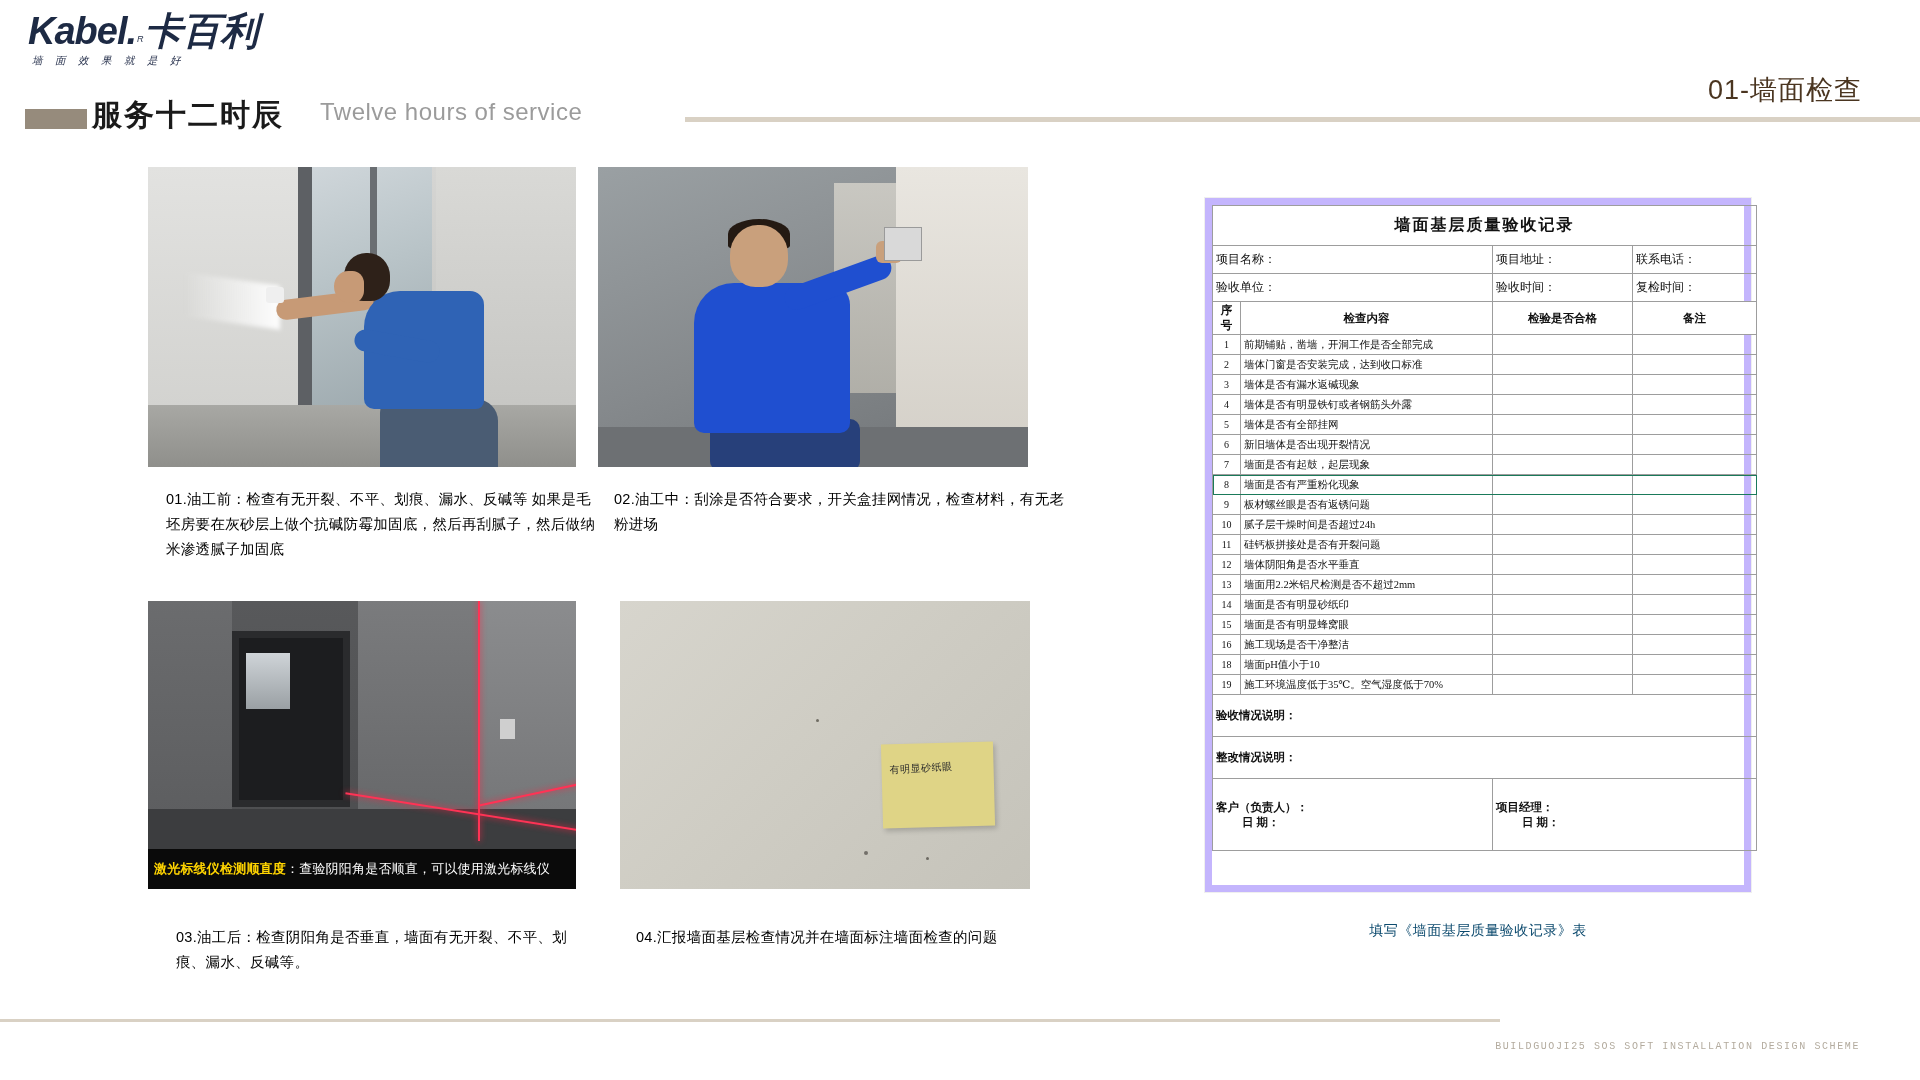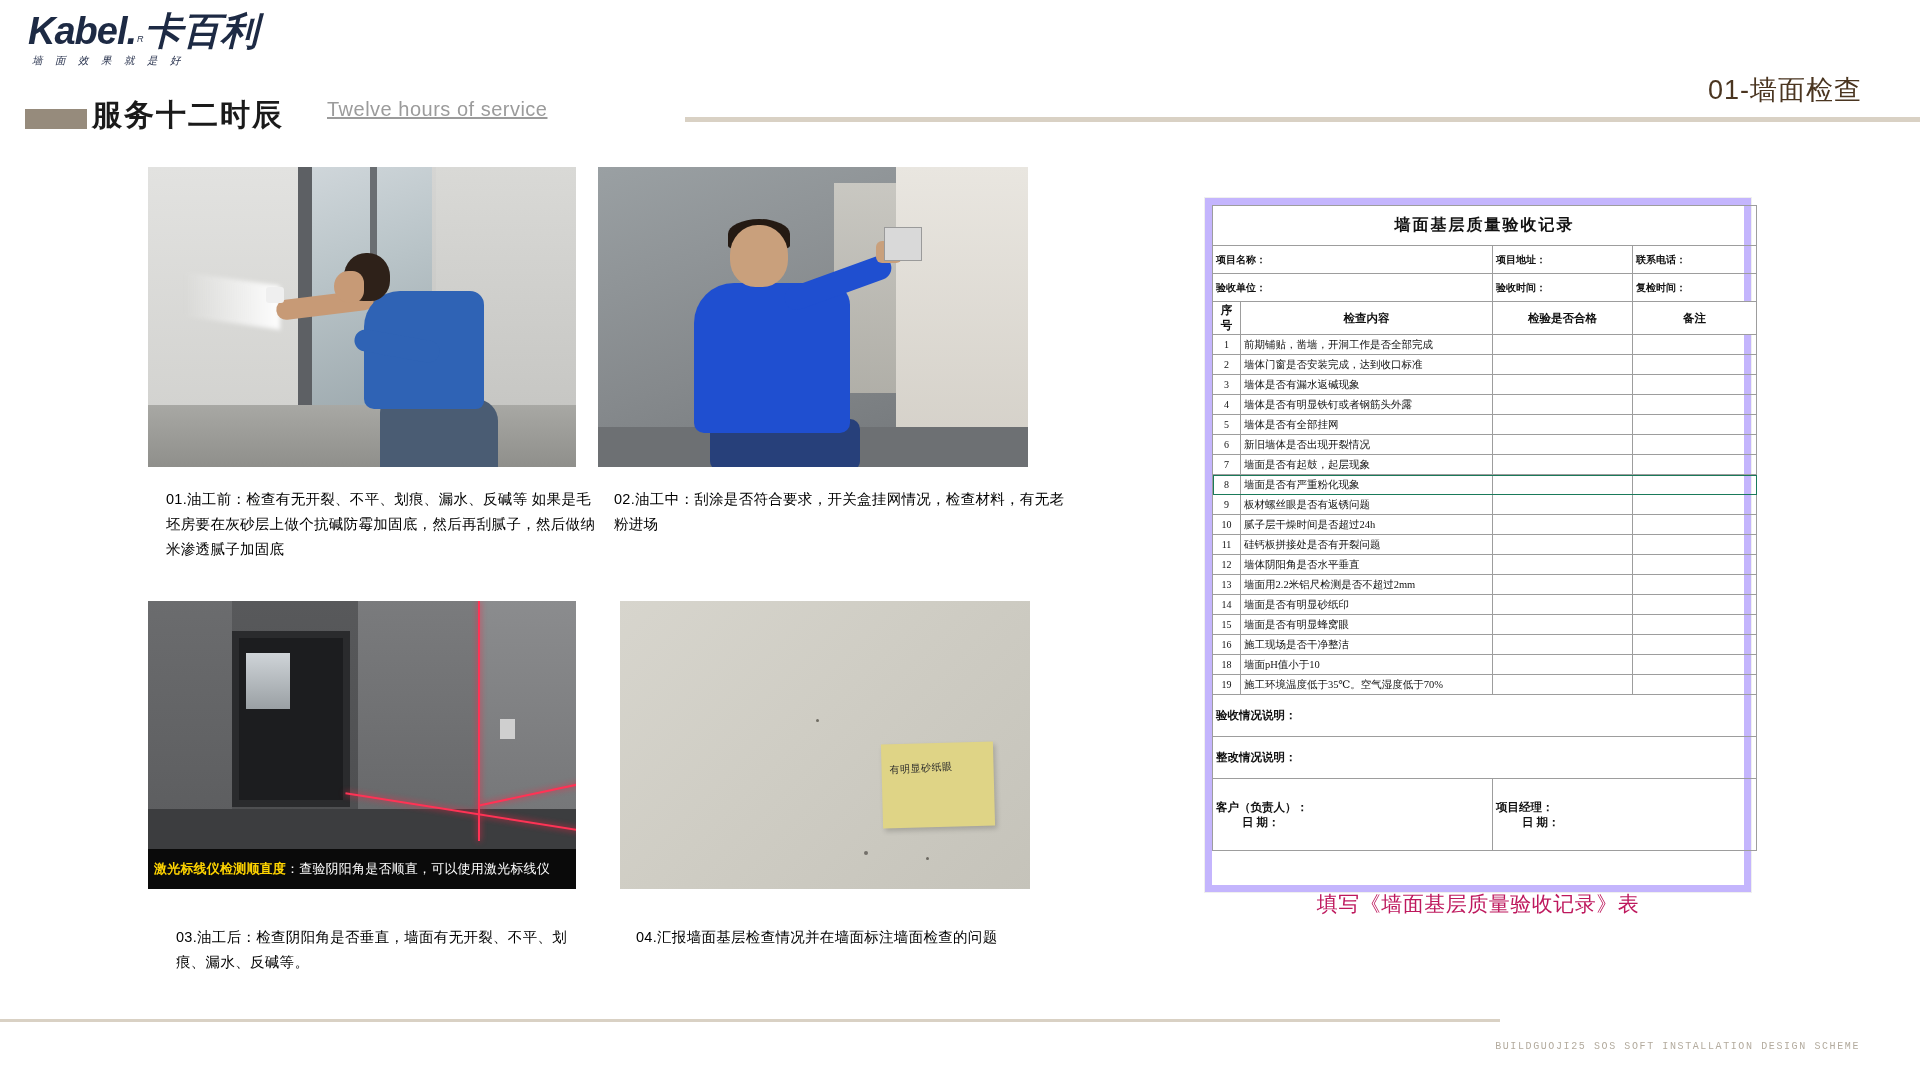--- a/index.html
+++ b/index.html
@@ -42,24 +42,23 @@
   .sec-swatch {
     position: absolute; left: 25px; top: 14px;
     width: 62px; height: 20px; background: #968b7c;
   }
   .sec-cn {
     position: absolute; left: 92px; top: 0px;
     font-size: 30px; font-weight: 600; color: #1a1a1a; letter-spacing: 2px;
     white-space: nowrap;
   }
   .sec-en {
-    position: absolute; left: 327px; top: 3px;
-    font-size: 20px; color: #9b9b9b; font-weight: 300; letter-spacing: 0.5px;
+    position: absolute; left: 320px; top: 3px;
+    font-size: 24px; color: #9b9b9b; font-weight: 300; letter-spacing: 0.5px;
     white-space: nowrap;
-    text-decoration: underline;
   }
   .sec-rule {
     position: absolute; left: 685px; top: 22px; right: 0; height: 5px;
     background: #d9d1c4;
   }
 
   
   .photo { position: absolute; overflow: hidden; background: #b9b9b9; }
   .cap {
     position: absolute; font-size: 14.5px; color: #000000;
@@ -189,35 +188,35 @@
   }
   table.form { width: 100%; border-collapse: collapse; table-layout: fixed; }
   table.form td {
     border: 1px solid #9d9d9d; font-family: "Liberation Serif", "DejaVu Serif", serif;
     color: #111; padding: 1px 3px; vertical-align: middle;
   }
   .f-title {
     text-align: center; font-size: 16px; font-weight: 700; height: 40px;
     letter-spacing: 2px;
   }
-  .f-info td { font-size: 10px; font-weight: 700; height: 28px; }
+  .f-info td { font-size: 12px; font-weight: 400; height: 28px; }
   .f-head td {
     text-align: center; font-size: 11.5px; font-weight: 700; height: 21px;
     background: #fff;
   }
   .f-row td { font-size: 10.5px; height: 20px; }
   .f-row td.num { text-align: center; font-size: 10px; }
   .f-note td { font-size: 11.5px; font-weight: 700; height: 42px; vertical-align: top; padding-top: 8px; }
   .f-sign td { font-size: 11.5px; font-weight: 700; height: 72px; vertical-align: top; padding-top: 24px; }
   .f-sign .ind { display: block; padding-left: 26px; }
   .row-hl { outline: 1px solid #1a7a5a; outline-offset: -1px; }
 
   .form-cap {
-    position: absolute; left: 1205px; top: 890px; width: 546px;
-    text-align: center; font-size: 21px; color: #be185d; letter-spacing: .5px;
+    position: absolute; left: 1205px; top: 922px; width: 546px;
+    text-align: center; font-size: 14px; color: #0c4a6e; letter-spacing: .5px;
   }
 
   
   .footer-rule {
     position: absolute; left: 0; bottom: 58px; width: 1500px; height: 3px;
     background: #d9d1c4;
   }
   .footer-text {
     position: absolute; right: 60px; bottom: 28px;
     font-size: 10px; color: #b3ab9e; letter-spacing: 1.6px;

